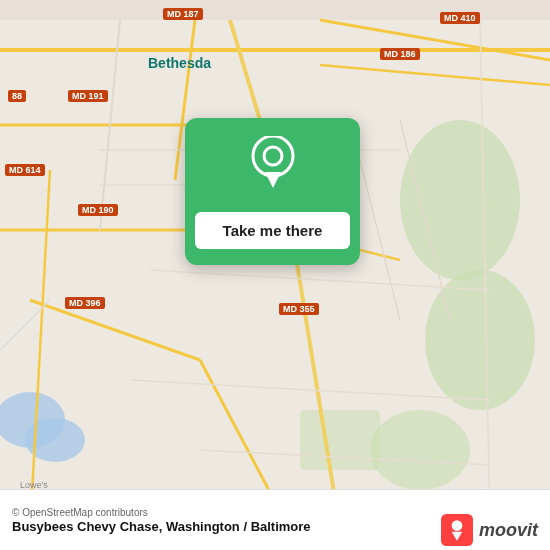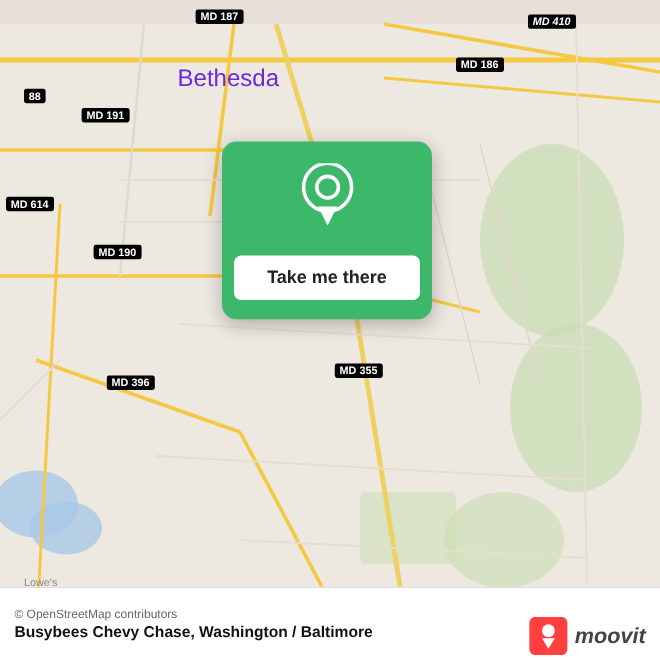--- a/index.html
+++ b/index.html
@@ -15,35 +15,35 @@
       width: 550px;
       height: 550px;
       position: relative;
       background-color: #e8e0d8;
       overflow: hidden;
     }
 
     
     .road-label {
       position: absolute;
-      background-color: #000000;
+      background-color: #c2410c;
       color: white;
       font-size: 9px;
       font-weight: bold;
       padding: 1px 4px;
       border-radius: 2px;
       white-space: nowrap;
     }
 
     
     .city-name {
       position: absolute;
-      font-size: 20px;
-      font-weight: normal;
-      color: #6d28d9;
+      font-size: 14px;
+      font-weight: bold;
+      color: #0f766e;
     }
 
     
     .popup-card {
       position: absolute;
       background: #3db86b;
       border-radius: 12px;
       display: flex;
       flex-direction: column;
       align-items: center;
@@ -175,28 +175,28 @@
     <line x1="150" y1="250" x2="490" y2="270" stroke="#e5ddd0" stroke-width="1.5"></line>
     <line x1="130" y1="360" x2="490" y2="380" stroke="#e5ddd0" stroke-width="1.5"></line>
     <line x1="200" y1="430" x2="490" y2="445" stroke="#e5ddd0" stroke-width="1.5"></line>
 
     <text x="20" y="468" font-size="9" fill="#888" font-family="Arial">Lowe's</text>
   </svg>
 
   <div class="city-name" style="left: 148px; top: 55px;">Bethesda</div>
 
   <div class="road-label" style="left:163px; top:8px;">MD 187</div>
-  <div class="road-label" style="left:440px; top:12px;font-style:italic;">MD 410</div>
+  <div class="road-label" style="left:440px; top:12px;">MD 410</div>
   <div class="road-label" style="left:380px; top:48px;">MD 186</div>
-  <div class="road-label" style="left:8px; top:74px;margin-left:12px;">88</div>
+  <div class="road-label" style="left:8px; top:90px;">88</div>
   <div class="road-label" style="left:68px; top:90px;text-align:center;">MD 191</div>
   <div class="road-label" style="left:5px; top:164px;">MD 614</div>
   <div class="road-label" style="left:78px; top:204px;">MD 190</div>
   <div class="road-label" style="left:255px; top:303px;margin-left:24px;">MD 355</div>
-  <div class="road-label" style="left:65px; top:313px;margin-left:24px;">MD 396</div>
+  <div class="road-label" style="left:65px; top:297px;">MD 396</div>
 
   <div class="popup-card" style="left: 185px; top: 118px; width: 175px; justify-content: flex-end;">
 
     <div style="position:relative; margin-bottom:14px;">
       <svg width="44" height="52" viewBox="0 0 44 52">
         <circle cx="22" cy="20" r="20" fill="#3db86b" stroke="white" stroke-width="3"></circle>
         <circle cx="22" cy="20" r="9" fill="none" stroke="white" stroke-width="3"></circle>
         <polygon points="14,36 30,36 22,52" fill="white"></polygon>
       </svg>
     </div>

